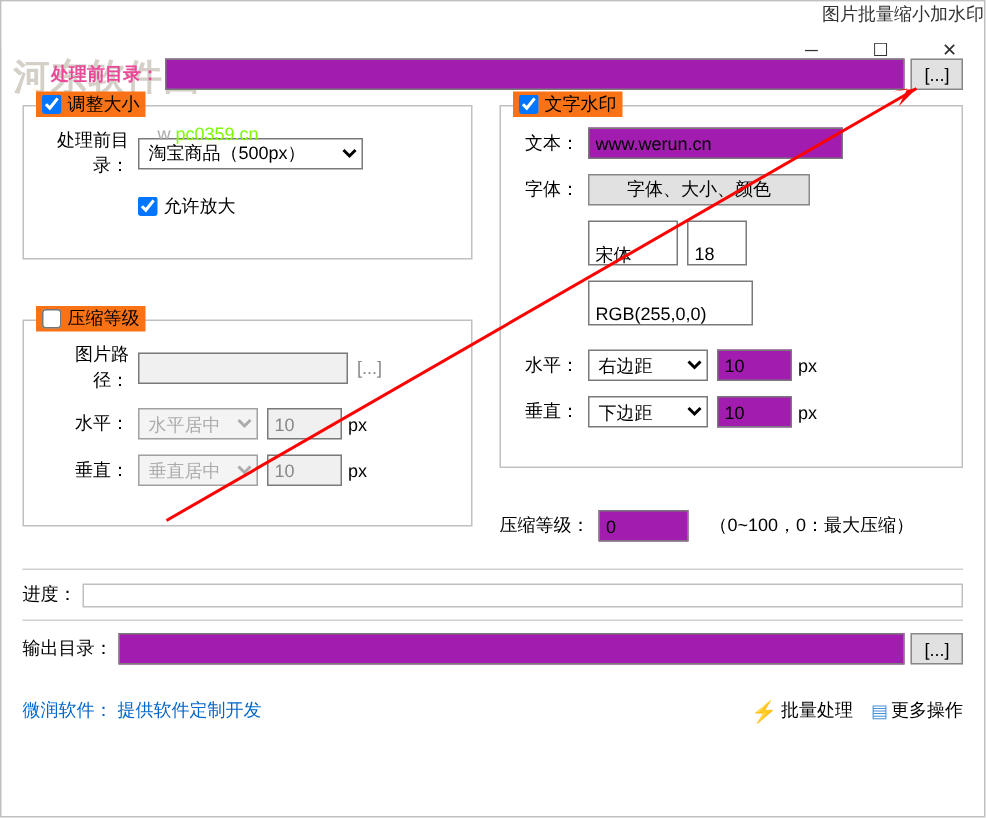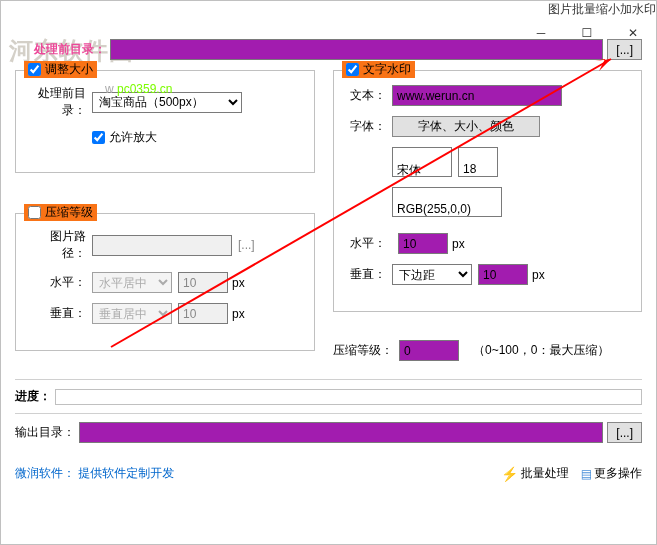--- a/index.html
+++ b/index.html
@@ -26,21 +26,21 @@
 input[type=checkbox] { margin-right: 4px; width: 13px; height: 13px; }
 .field-row { display: flex; align-items: center; margin-bottom: 10px; }
 .field-label { width: 58px; text-align: right; margin-right: 6px; }
 select { border: 1px solid #7a7a7a; height: 21px; padding: 1px 2px; background: #fff; }
 select:disabled, input:disabled { background: #f0f0f0; color: #888; }
 .small-input { width: 50px; }
 .unit { margin-left: 4px; }
 .btn-font { border: 1px solid #888; background: #e1e1e1; width: 148px; height: 21px; }
 .readonly-box { border: 1px solid #7a7a7a; padding: 14px 4px; height: 21px; background: #fff; display: inline-block; }
 .divider { border: none; border-top: 1px solid #d0d0d0; margin: 8px 0; }
-.progress-row { display: flex; align-items: center; margin: 6px 0; font-weight: bold; }
+.progress-row { display: flex; align-items: center; margin: 6px 0; }
 .progress-bar { flex: 1; height: 16px; border: 1px solid #c0c0c0; background: #fff; }
 .footer { display: flex; align-items: center; padding: 6px 14px; }
 .footer-left { flex: 1; }
 .link { color: #0066cc; }
 .footer-btn { display: flex; align-items: center; margin-left: 12px; color: #000; }
 .lightning { color: #ffa500; font-size: 14px; margin-right: 2px; }
 .more-icon { color: #4a90d9; margin-right: 2px; }
 .arrow-line { position: absolute; top: 56px; left: 100px; width: 520px; height: 300px; pointer-events: none; z-index: 5; }
 </style>
 </head>
@@ -133,20 +133,21 @@
         </div>
         <div class="field-row" style="padding-left:46px;gap:6px">
           <span class="readonly-box" style="width:60px">宋体</span>
           <span class="readonly-box" style="width:40px">18</span>
         </div>
         <div class="field-row" style="padding-left:46px">
           <span class="readonly-box" style="width:110px">RGB(255,0,0)</span>
         </div>
         <div class="field-row" style="margin-top:16px">
           <span class="field-label" style="width:40px">水平：</span>
+          <select style="width:80px"><option>右边距</option></select>
           <input type="text" class="small-input" style="margin-left: 6px;" value="10">
           <span class="unit">px</span>
         </div>
         <div class="field-row">
           <span class="field-label" style="width:40px">垂直：</span>
           <select style="width:80px"><option>下边距</option></select>
           <input type="text" class="small-input" style="margin-left: 6px;" value="10">
           <span class="unit">px</span>
         </div>
       </div>

